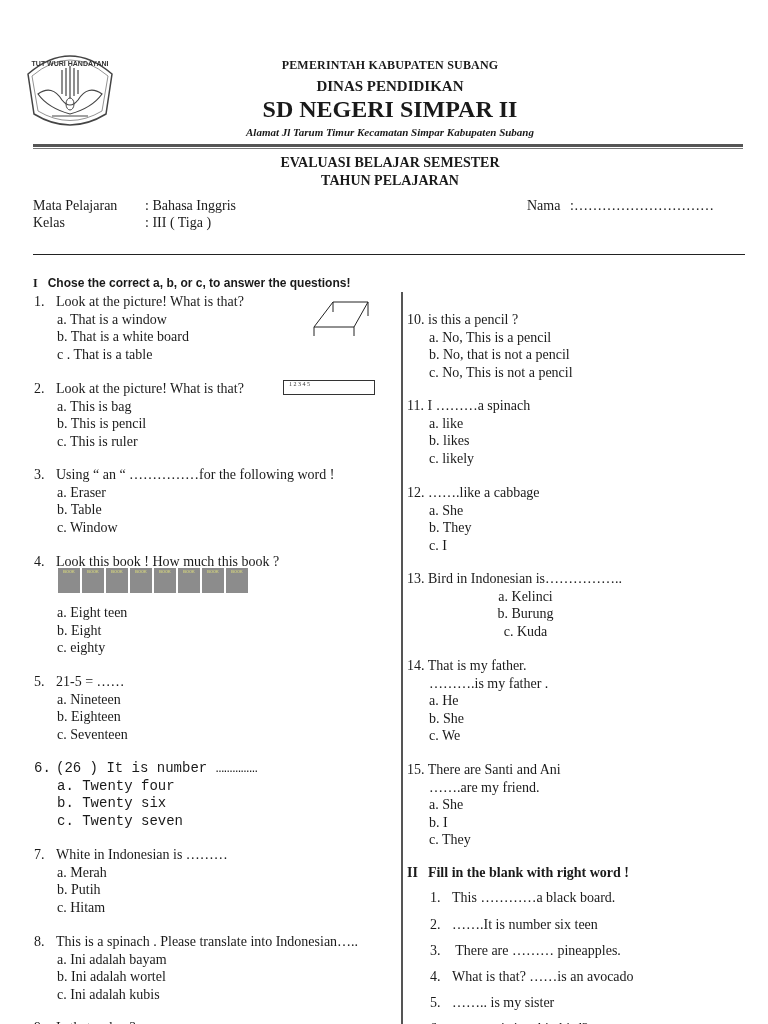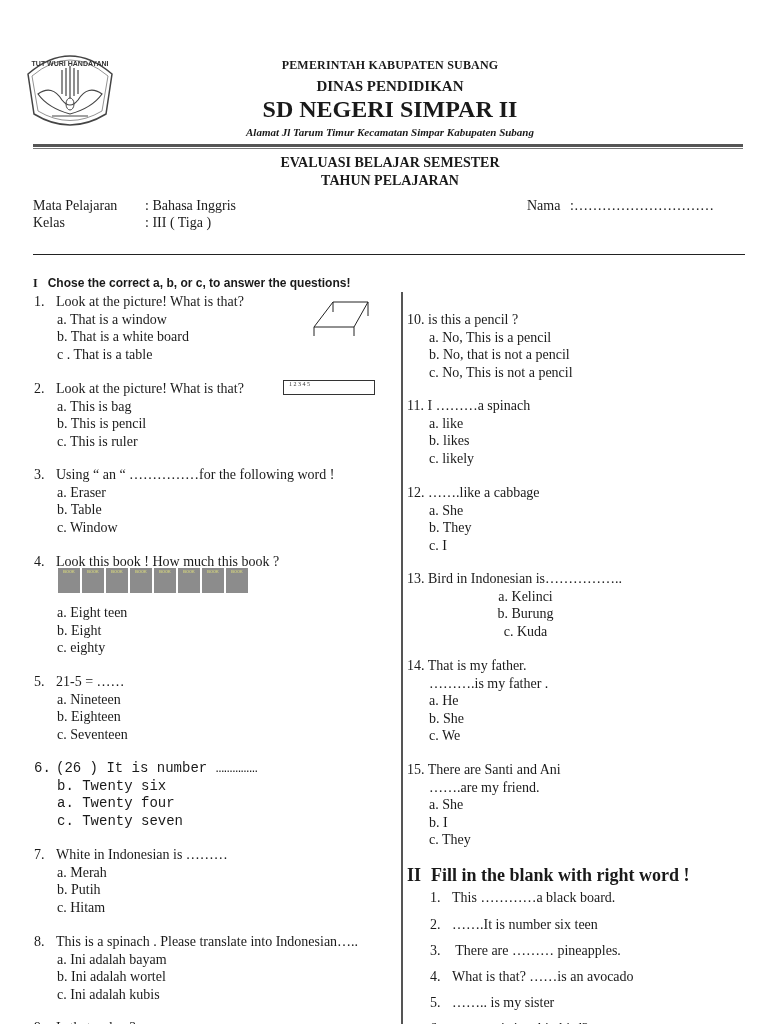--- a/index.html
+++ b/index.html
@@ -21,21 +21,21 @@
     .title-2 { top: 173px; font-size: 14px; font-weight: bold; }
     .meta { font-size: 14px; }
     .sep-line { left: 33px; top: 254px; width: 712px; border-top: 1px solid #222; }
     .sec1 { left: 33px; top: 276px; font-family: "Liberation Sans", "DejaVu Sans", sans-serif; font-size: 12px; font-weight: bold; }
     .sec1 .roman { font-family: "Liberation Serif", serif; margin-right: 10px; }
     .col-div { left: 401px; top: 292px; width: 0; height: 740px; border-left: 2px solid #555; }
     .q { font-size: 14px; line-height: 17.5px; }
     .q .num { display: inline-block; width: 22px; }
     .opt { padding-left: 23px; }
     .qr .opt { padding-left: 22px; }
-    .sec2 { left: 407px; top: 865px; font-size: 18px; font-weight: bold; text-align: right; }
+    .sec2 { left: 407px; top: 865px; font-size: 14px; font-weight: bold; text-align: right; }
     .sec2 .roman { margin-right: 10px; }
     .fill { left: 430px; font-size: 14px; }
     .fill .num { display: inline-block; width: 22px; }
     .books { left: 58px; top: 568px; display: flex; gap: 2px; }
     .book { width: 22px; height: 25px; background: #8c8c8c; position: relative; }
     .book span { position: absolute; top: 1px; left: 0; width: 22px; text-align: center; font-size: 4px; color: #e6e67a; font-family: "Liberation Sans", sans-serif; line-height: 5px; }
     .ruler { left: 283px; top: 380px; width: 90px; height: 13px; border: 1px solid #333; }
     .ruler span { font-size: 6px; position: absolute; left: 5px; top: 0; color: #333; }
   </style>
 </head>
@@ -141,22 +141,22 @@
 
 <div class="abs q" style="left:34px; top:673px;">
   <div><span class="num">5.</span><span>21-5  = ……</span></div>
   <div class="opt">a. Nineteen</div>
   <div class="opt">b. Eighteen</div>
   <div class="opt">c. Seventeen</div>
 </div>
 
 <div class="abs q" style="left:34px; top:760px;font-family:Liberation Mono, monospace;">
   <div><span class="num">6.</span><span>(26 ) It is number ……………</span></div>
+  <div class="opt">a. Twenty four</div>
   <div class="opt">b. Twenty six</div>
-  <div class="opt">a. Twenty four</div>
   <div class="opt">c. Twenty seven</div>
 </div>
 
 <div class="abs q" style="left:34px; top:846px;">
   <div><span class="num">7.</span><span>White  in Indonesian is ………</span></div>
   <div class="opt">a. Merah</div>
   <div class="opt">b. Putih</div>
   <div class="opt">c. Hitam</div>
 </div>
 

